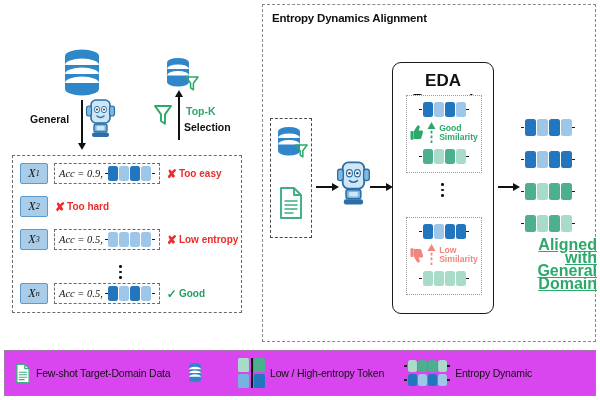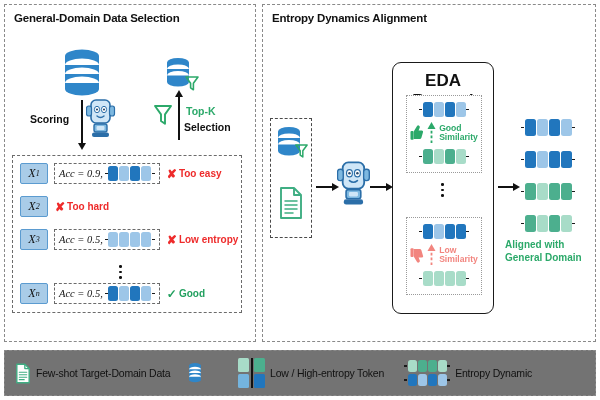--- a/index.html
+++ b/index.html
@@ -28,21 +28,21 @@
     color: #111;
     letter-spacing: -0.2px;
     white-space: nowrap;
   }
 
   
   #legend {
     position: absolute;
     left: 4px; top: 350px; width: 592px; height: 46px;
     border: 1.6px dashed #8a8a8a;
-    background: #737373;
+    background: #d946ef;
     display: flex;
     align-items: center;
   }
   .legend-item {
     display: flex;
     align-items: center;
     gap: 5px;
     white-space: nowrap;
   }
   .legend-label {
@@ -181,50 +181,48 @@
 
   
   #right-input {
     position: absolute; left: 270px; top: 118px;
     width: 42px; height: 120px;
     border: 1.6px dashed #4a4a4a;
   }
 
   .aligned-text {
     position: absolute;
-    text-align: left;
-    font-size: 10px; font-weight: bold; color: #2ca96a;
+    text-align: right;
+    font-size: 16px; font-weight: bold; color: #2ca96a;
     line-height: 13px;
+    text-decoration: underline;
   }
 </style>
 </head>
 <body>
 
 <div id="root">
 
-  <div class="panel" id="panel-left">
-    <div class="panel-title">General-Domain Data Selection</div>
-  </div>
 
   <svg class="abs" style="left:62px; top:48px;" width="40" height="48" viewBox="0 0 40 48">
     <ellipse cx="20" cy="8" rx="17" ry="6.5" fill="#2f86c9"></ellipse>
     <path d="M3 8 v9 a17 6.5 0 0 0 34 0 v-9 z" fill="#2f86c9"></path>
     <ellipse cx="20" cy="17" rx="17" ry="6.5" fill="#fff"></ellipse>
     <path d="M3 17 v9 a17 6.5 0 0 0 34 0 v-9 z" fill="#2f86c9"></path>
     <ellipse cx="20" cy="26" rx="17" ry="6.5" fill="#fff"></ellipse>
     <path d="M3 26 v9 a17 6.5 0 0 0 34 0 v-9 z" fill="#2f86c9"></path>
     <ellipse cx="20" cy="35" rx="17" ry="6.5" fill="#fff"></ellipse>
     <path d="M3 35 v6 a17 6.5 0 0 0 34 0 v-6 z" fill="#2f86c9"></path>
     <circle cx="29" cy="14" r="1.5" fill="#fff"></circle>
     <circle cx="29" cy="23" r="1.5" fill="#fff"></circle>
     <circle cx="29" cy="32" r="1.5" fill="#fff"></circle>
   </svg>
 
   <div class="arrow-v-down" style="left:81px; top:100px; height:44px;"></div>
-  <div class="lbl" style="left:30px; top:113px;">Scoring</div>
+  <div class="lbl" style="left:30px; top:113px;">General</div>
 
   <svg class="abs" style="left:86px; top:97px;" width="30" height="44" viewBox="0 0 30 44">
     <rect x="5" y="3" width="19" height="23" rx="5" fill="#cfe6f7" stroke="#2b6ea8" stroke-width="1.6"></rect>
     <rect x="0.5" y="9" width="5" height="10" rx="2.2" fill="#7db8e0" stroke="#2b6ea8" stroke-width="1.2"></rect>
     <rect x="23.5" y="9" width="5" height="10" rx="2.2" fill="#7db8e0" stroke="#2b6ea8" stroke-width="1.2"></rect>
     <ellipse cx="11" cy="12.5" rx="2.6" ry="3.2" fill="#fff" stroke="#2b6ea8" stroke-width="1"></ellipse>
     <ellipse cx="18" cy="12.5" rx="2.6" ry="3.2" fill="#fff" stroke="#2b6ea8" stroke-width="1"></ellipse>
     <circle cx="11" cy="12.5" r="1.1" fill="#2b4a6b"></circle>
     <circle cx="18" cy="12.5" r="1.1" fill="#2b4a6b"></circle>
     <path d="M11 19 q3.5 3 7 0" stroke="#2b6ea8" stroke-width="1.4" fill="none" stroke-linecap="round"></path>

